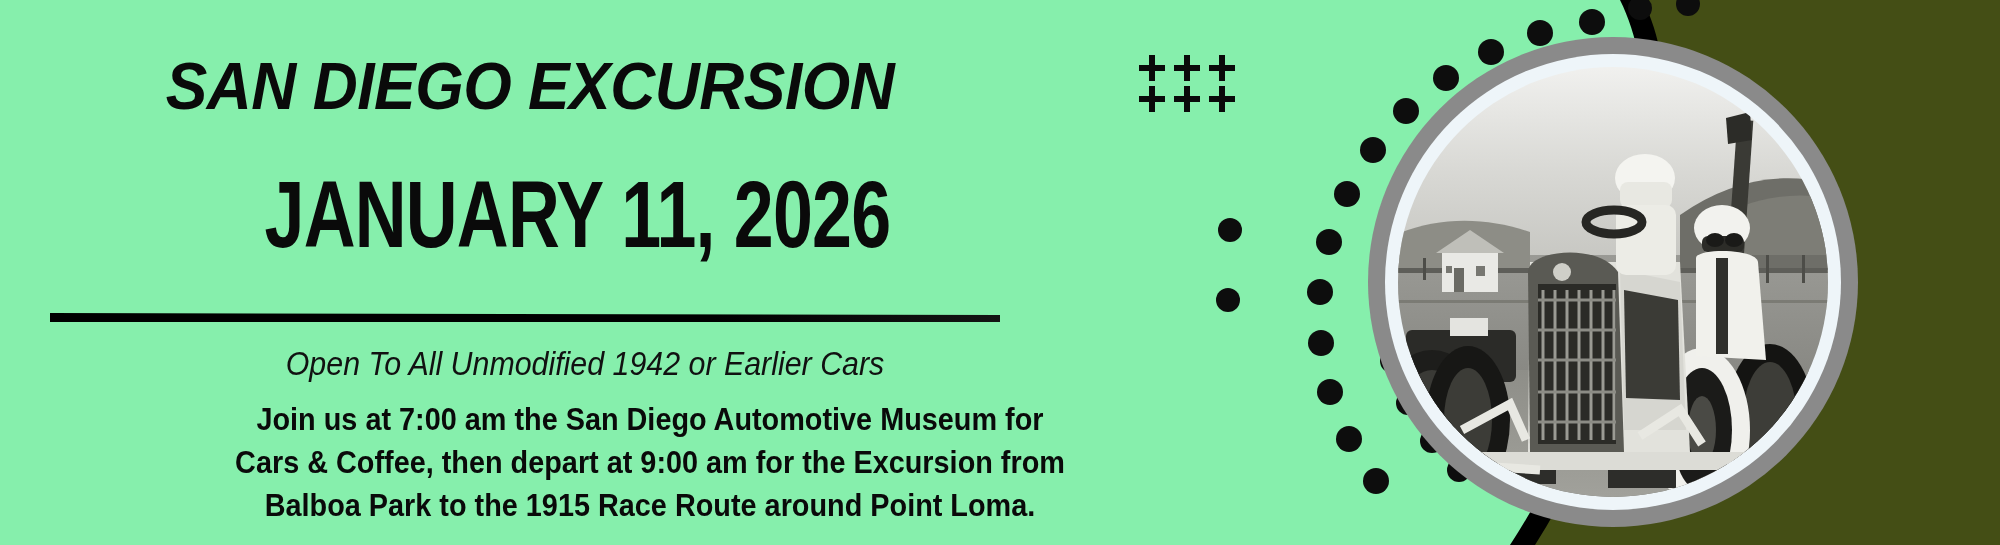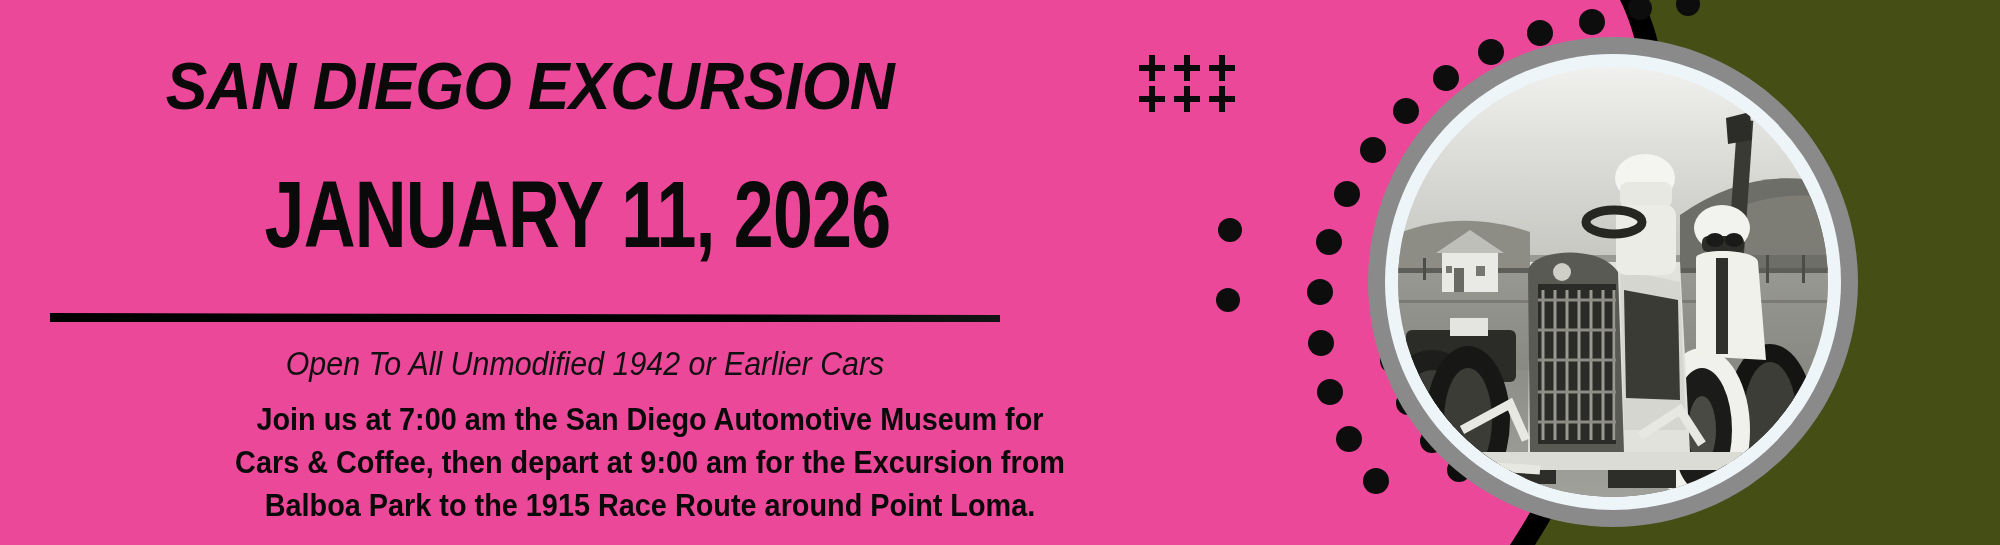--- a/index.html
+++ b/index.html
@@ -4,21 +4,21 @@
 <style>
   html, body {
     margin: 0;
     padding: 0;
     background: #ffffff;
   }
   #banner {
     position: relative;
     width: 2000px;
     height: 545px;
-    background: #ec4899;
+    background: #86efac;
     overflow: hidden;
     font-family: "Liberation Sans", sans-serif;
   }
 
   
   #art {
     position: absolute;
     top: 0;
     right: 0;
     width: 790px;

